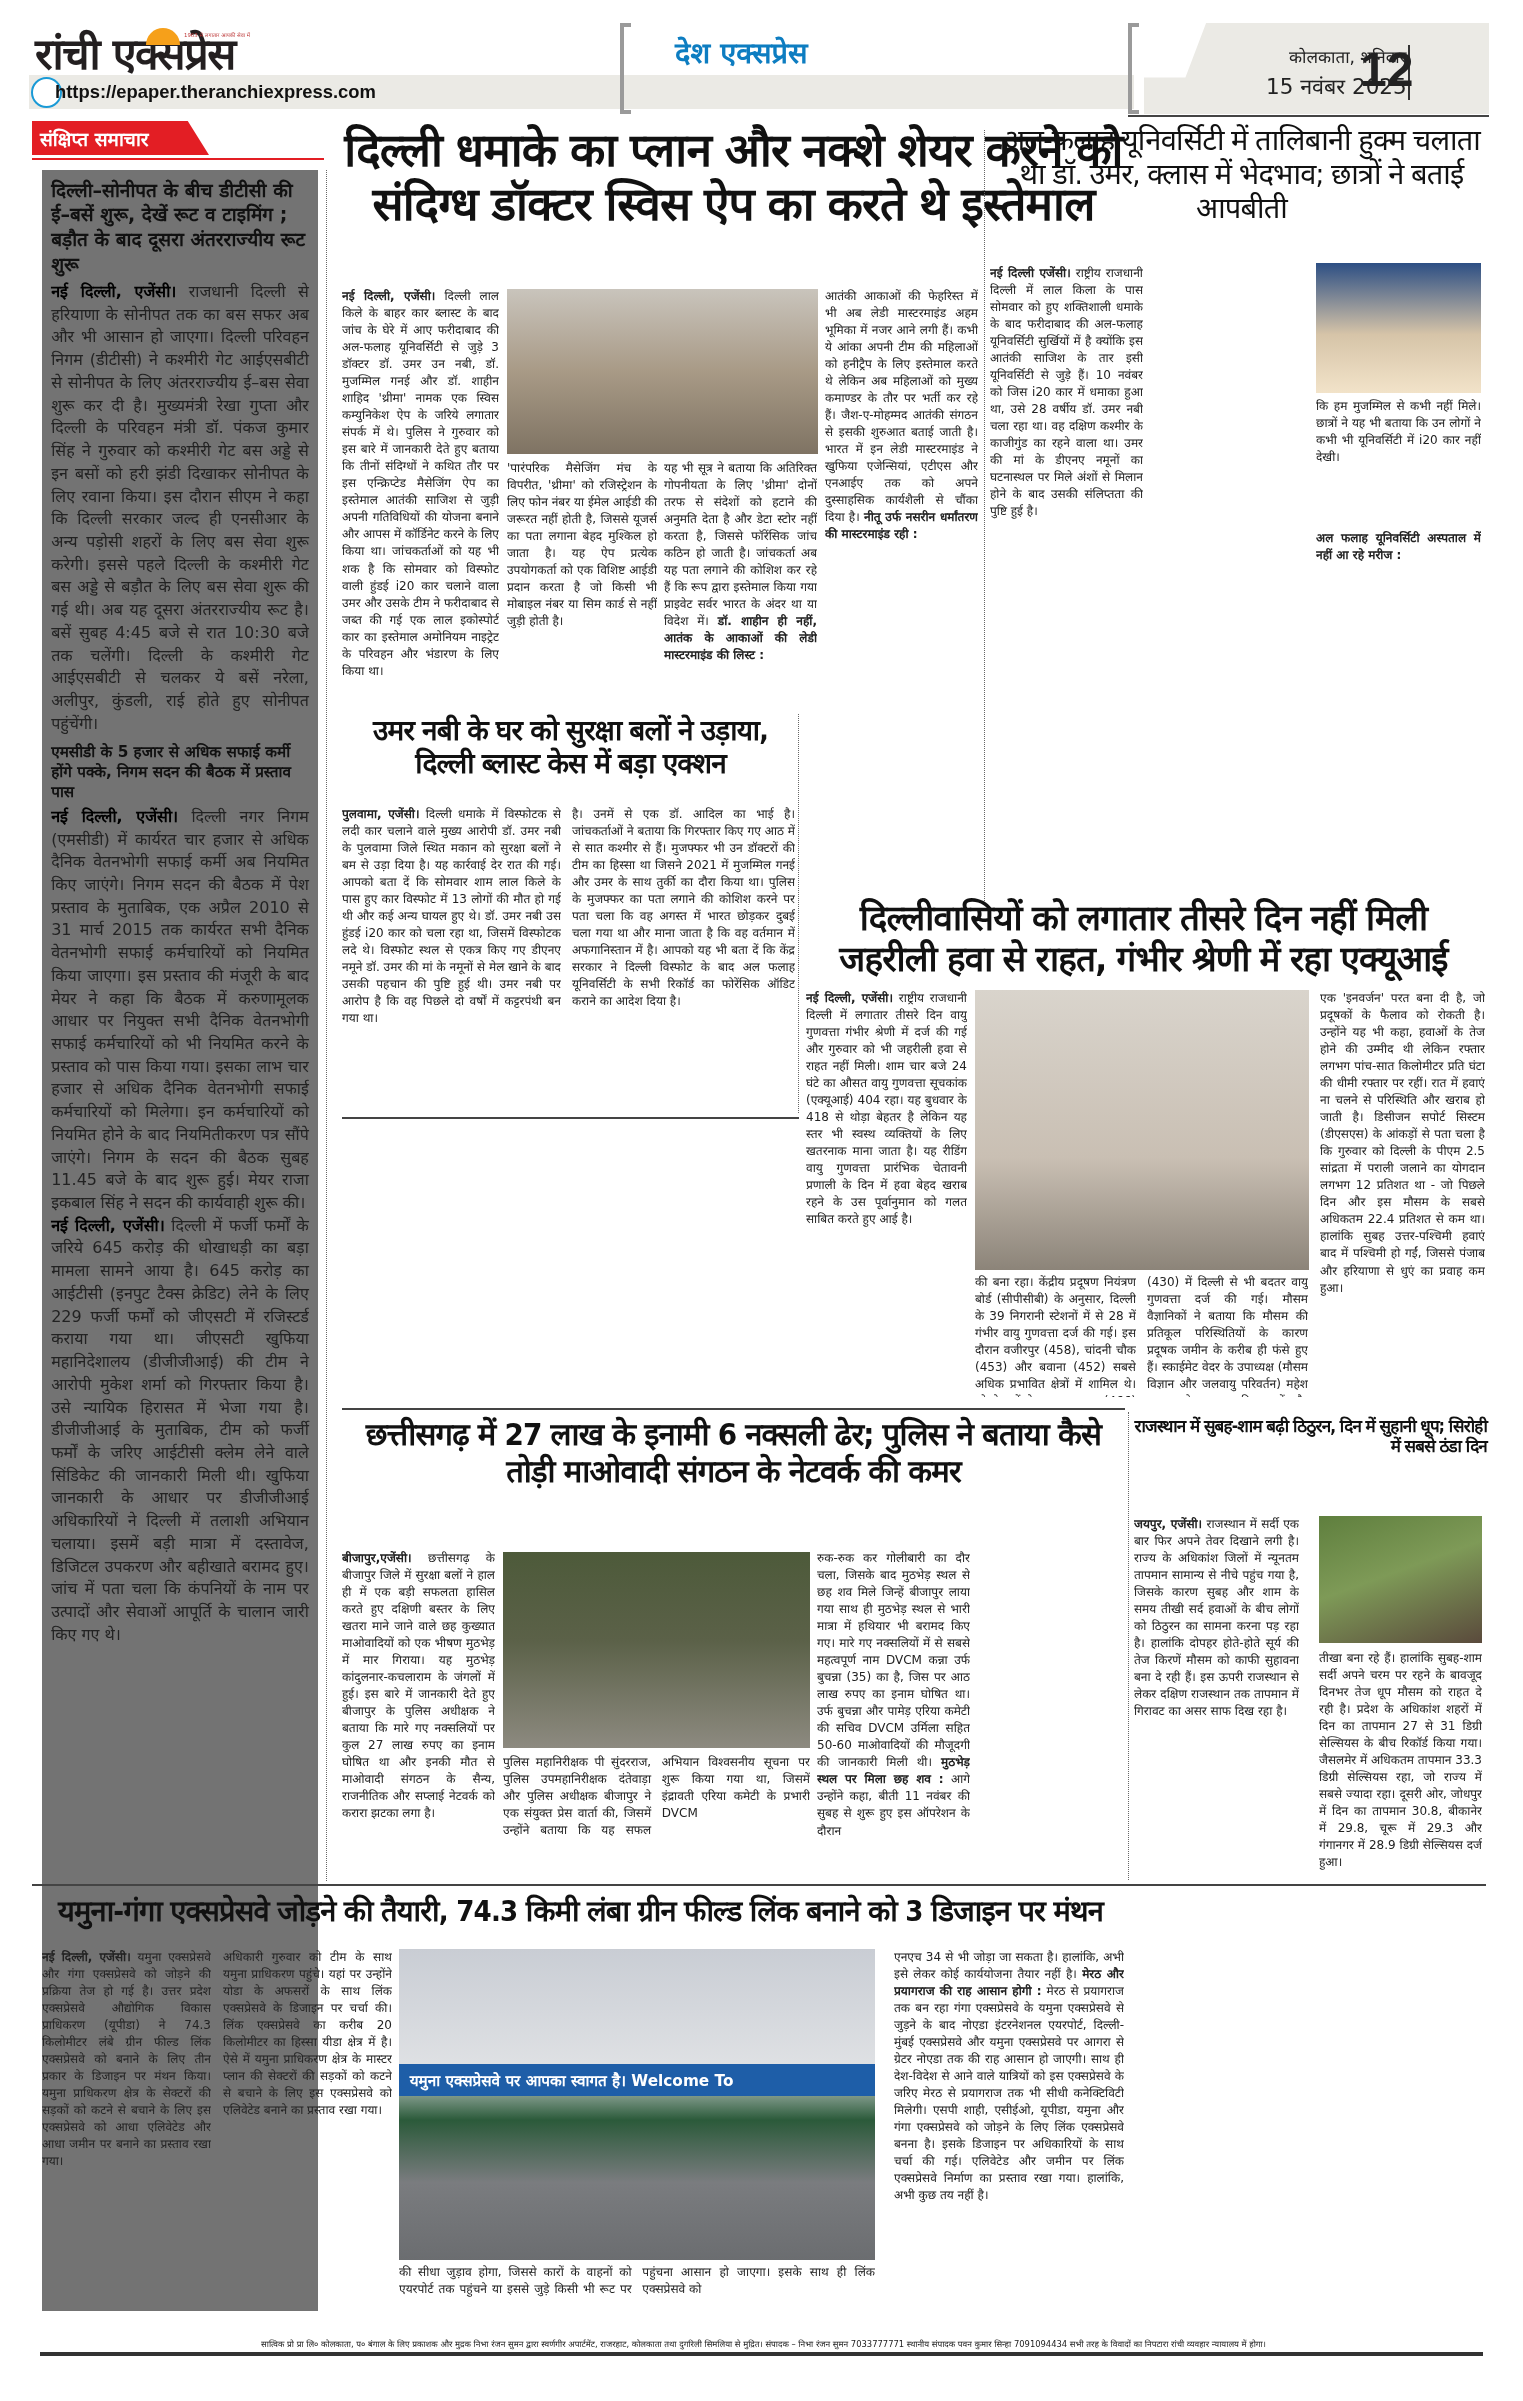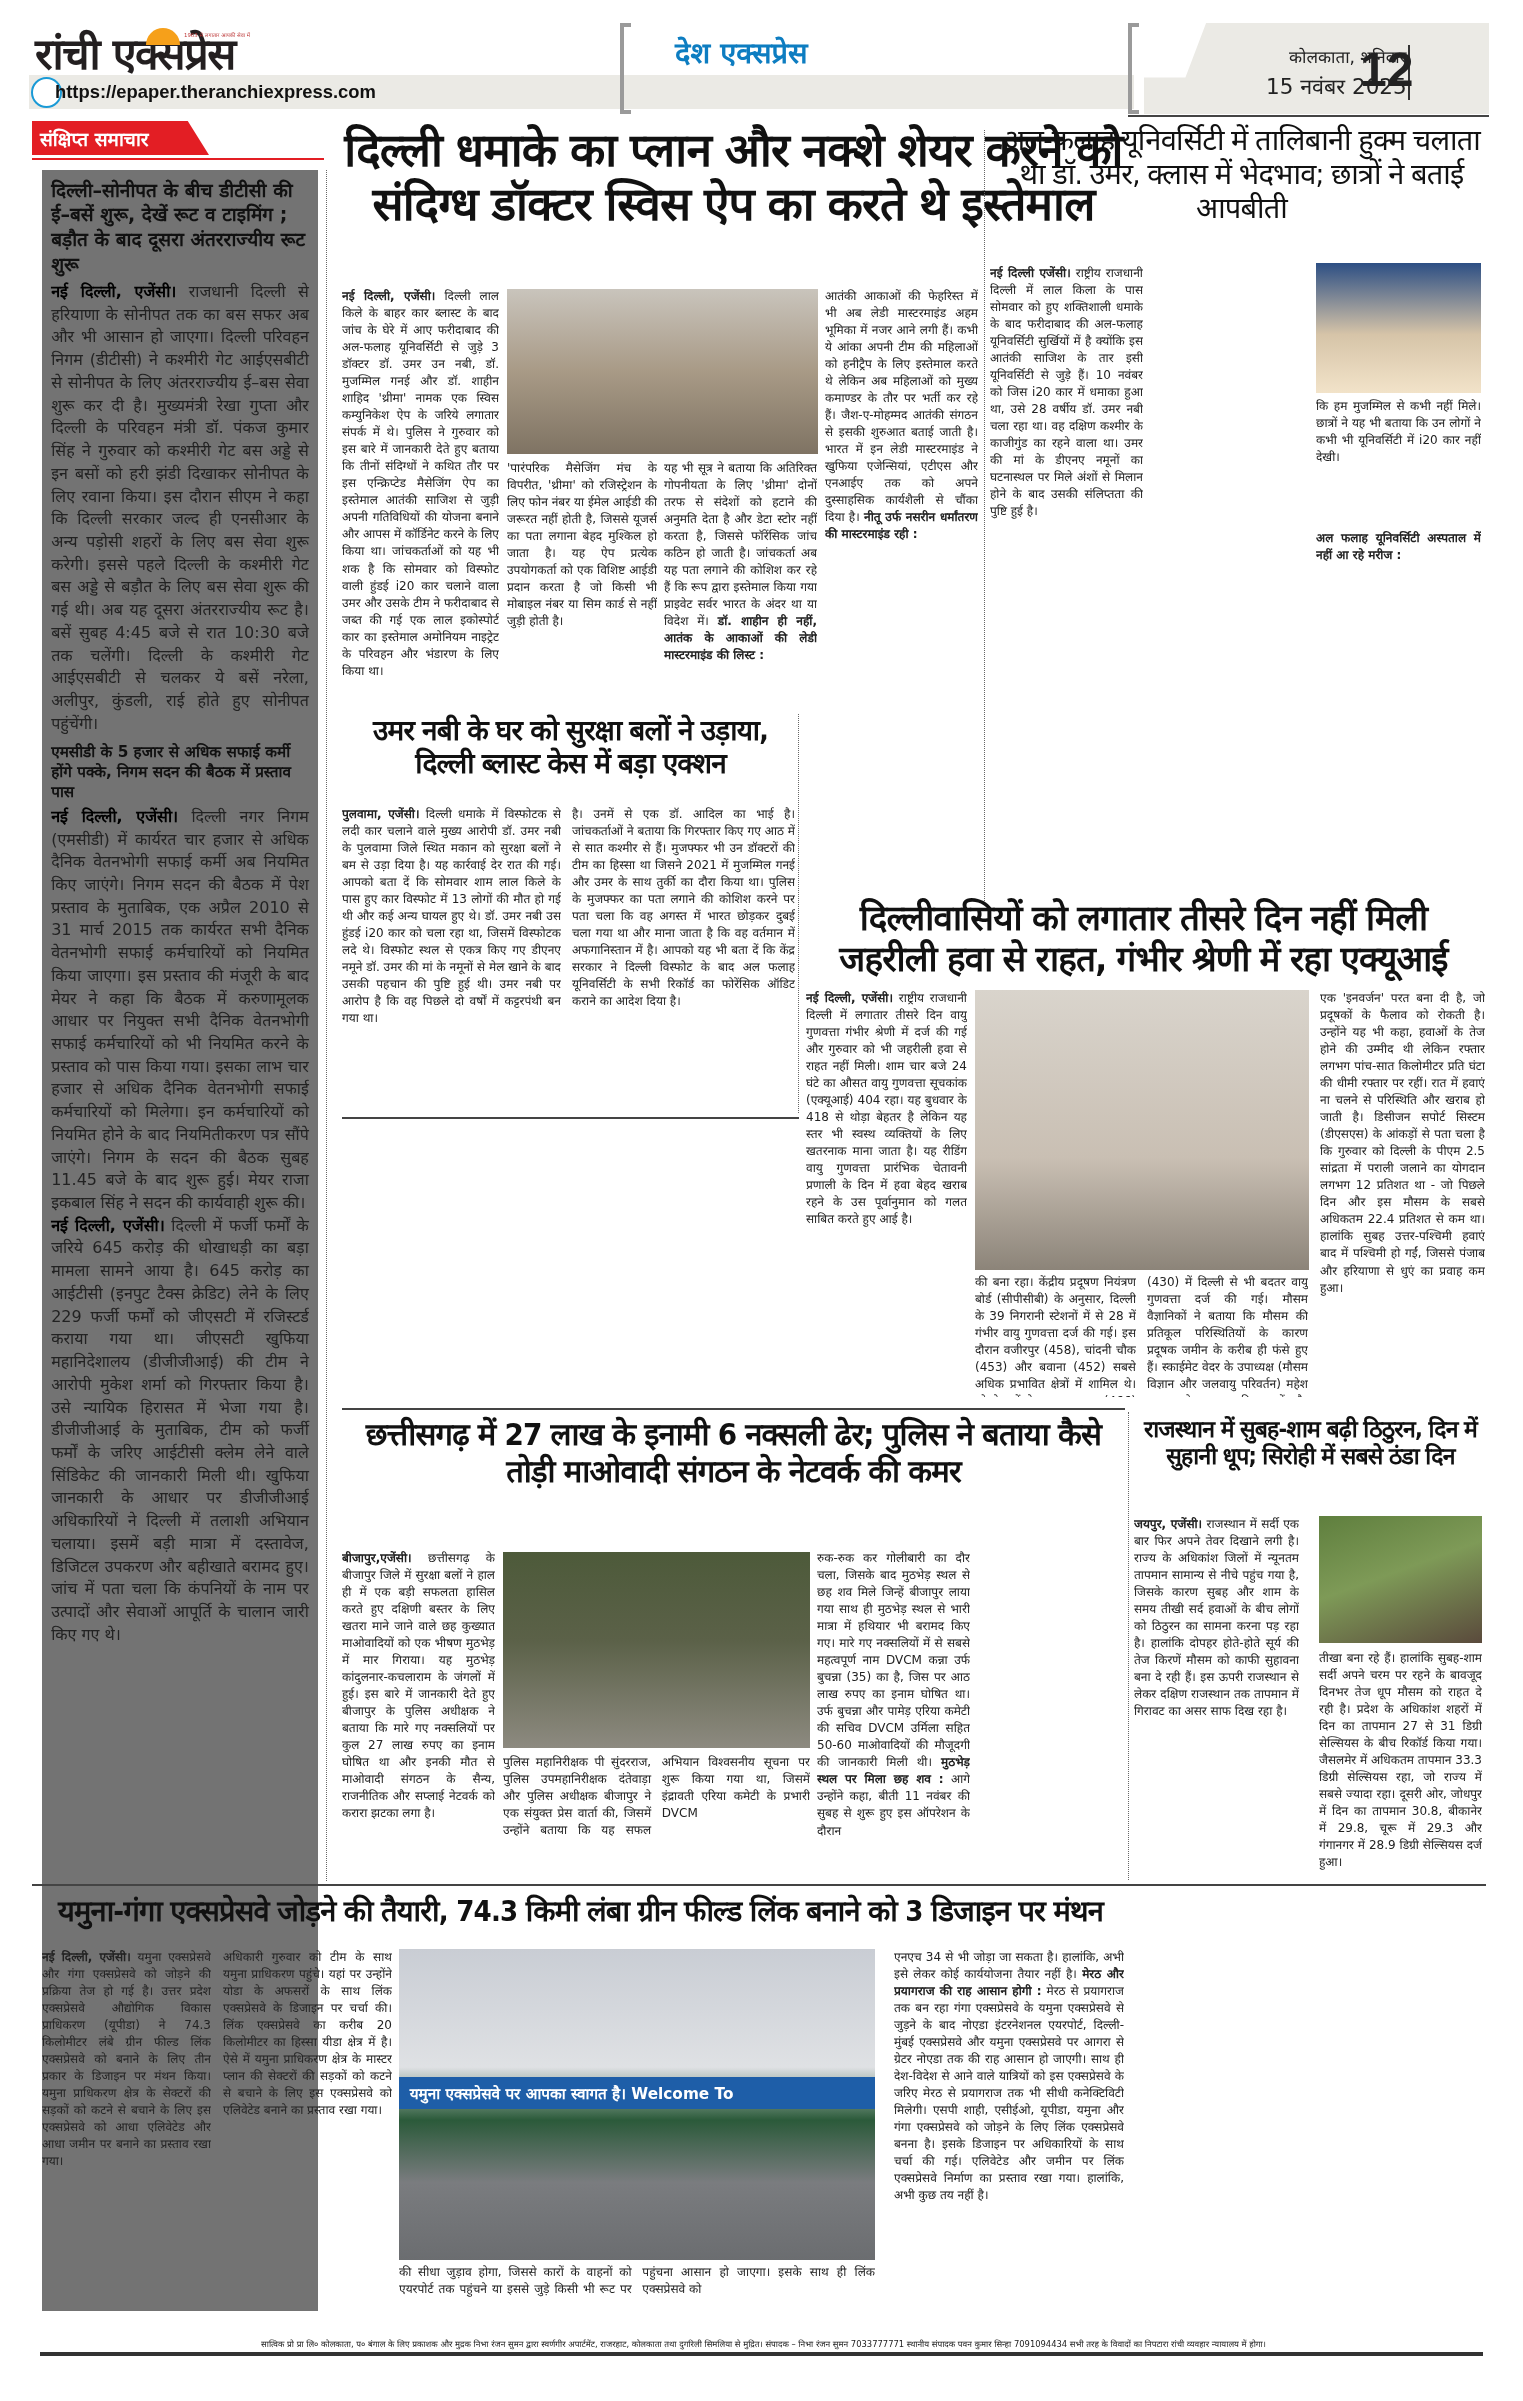--- a/index.html
+++ b/index.html
@@ -115,31 +115,31 @@
 <div class="abs rule-h" style="left:342px;top:1117px;width:457px;"></div>
 <div class="abs rule-h" style="left:342px;top:1408px;width:783px;"></div>
 <div class="abs dotted-v" style="left:1128px;top:1412px;height:468px;"></div>
 
 <div class="abs h-main" style="left:342px;top:1416px;width:783px;font-size:31px;text-align:center;">छत्तीसगढ़ में 27 लाख के इनामी 6 नक्सली ढेर; पुलिस ने बताया कैसे तोड़ी माओवादी संगठन के नेटवर्क की कमर</div>
 <div class="abs col-text" style="left:342px;top:1550px;width:153px;height:322px;"><b>बीजापुर,एजेंसी।</b> <span>छत्तीसगढ़ के बीजापुर जिले में सुरक्षा बलों ने हाल ही में एक बड़ी सफलता हासिल करते हुए दक्षिणी बस्तर के लिए खतरा माने जाने वाले छह कुख्यात माओवादियों को एक भीषण मुठभेड़ में मार गिराया। यह मुठभेड़ कांदुलनार-कचलाराम के जंगलों में हुई। इस बारे में जानकारी देते हुए बीजापुर के पुलिस अधीक्षक ने बताया कि मारे गए नक्सलियों पर कुल 27 लाख रुपए का इनाम घोषित था और इनकी मौत से माओवादी संगठन के सैन्य, राजनीतिक और सप्लाई नेटवर्क को करारा झटका लगा है।</span></div>
 <div class="abs photo" style="left:503px;top:1552px;width:307px;height:196px;background:linear-gradient(180deg,#4d5a3a 0%,#5b6148 45%,#8d8a80 100%);"></div>
 <div class="abs col-text" style="left:503px;top:1754px;width:307px;height:119px;column-count:2;column-gap:10.7px;">पुलिस महानिरीक्षक पी सुंदरराज, पुलिस उपमहानिरीक्षक दंतेवाड़ा और पुलिस अधीक्षक बीजापुर ने एक संयुक्त प्रेस वार्ता की, जिसमें उन्होंने बताया कि यह सफल अभियान विश्वसनीय सूचना पर शुरू किया गया था, जिसमें इंद्रावती एरिया कमेटी के प्रभारी DVCM</div>
 <div class="abs col-text" style="left:817px;top:1550px;width:153px;height:322px;"><span>रुक-रुक कर गोलीबारी का दौर चला, जिसके बाद मुठभेड़ स्थल से छह शव मिले जिन्हें बीजापुर लाया गया साथ ही मुठभेड़ स्थल से भारी मात्रा में हथियार भी बरामद किए गए। मारे गए नक्सलियों में से सबसे महत्वपूर्ण नाम DVCM कन्ना उर्फ बुचन्ना (35) का है, जिस पर आठ लाख रुपए का इनाम घोषित था। उर्फ बुचन्ना और पामेड़ एरिया कमेटी की सचिव DVCM उर्मिला सहित 50-60 माओवादियों की मौजूदगी की जानकारी मिली थी।</span> <b>मुठभेड़ स्थल पर मिला छह शव :</b> <span>आगे उन्होंने कहा, बीती 11 नवंबर की सुबह से शुरू हुए इस ऑपरेशन के दौरान</span></div>
 
-<div class="abs h-main" style="left:1134px;top:1416px;width:353px;font-size:23px;text-align:center;">राजस्थान में सुबह-शाम बढ़ी ठिठुरन, दिन में सुहानी धूप; सिरोही में सबसे ठंडा दिन</div>
+<div class="abs h-main" style="left:1134px;top:1416px;width:353px;font-size:17px;text-align:right;">राजस्थान में सुबह-शाम बढ़ी ठिठुरन, दिन में सुहानी धूप; सिरोही में सबसे ठंडा दिन</div>
 <div class="abs col-text" style="left:1134px;top:1516px;width:165px;height:361px;"><b>जयपुर, एजेंसी।</b> <span>राजस्थान में सर्दी एक बार फिर अपने तेवर दिखाने लगी है। राज्य के अधिकांश जिलों में न्यूनतम तापमान सामान्य से नीचे पहुंच गया है, जिसके कारण सुबह और शाम के समय तीखी सर्द हवाओं के बीच लोगों को ठिठुरन का सामना करना पड़ रहा है। हालांकि दोपहर होते-होते सूर्य की तेज किरणें मौसम को काफी सुहावना बना दे रही हैं। इस ऊपरी राजस्थान से लेकर दक्षिण राजस्थान तक तापमान में गिरावट का असर साफ दिख रहा है।</span></div>
 <div class="abs photo" style="left:1319px;top:1516px;width:163px;height:127px;background:linear-gradient(160deg,#5f7f3e 0%,#7e9a57 45%,#5a4a3c 100%);"></div>
 <div class="abs col-text" style="left:1319px;top:1650px;width:163px;height:226px;">तीखा बना रहे हैं। हालांकि सुबह-शाम सर्दी अपने चरम पर रहने के बावजूद दिनभर तेज धूप मौसम को राहत दे रही है। प्रदेश के अधिकांश शहरों में दिन का तापमान 27 से 31 डिग्री सेल्सियस के बीच रिकॉर्ड किया गया। जैसलमेर में अधिकतम तापमान 33.3 डिग्री सेल्सियस रहा, जो राज्य में सबसे ज्यादा रहा। दूसरी ओर, जोधपुर में दिन का तापमान 30.8, बीकानेर में 29.8, चूरू में 29.3 और गंगानगर में 28.9 डिग्री सेल्सियस दर्ज हुआ।</div>
 
 <div class="abs rule-h" style="left:32px;top:1884px;width:1454px;"></div>
 
 <div class="abs h-main" style="left:32px;top:1894px;width:1097px;font-size:29px;text-align:center;">यमुना-गंगा एक्सप्रेसवे जोड़ने की तैयारी, 74.3 किमी लंबा ग्रीन फील्ड लिंक बनाने को 3 डिजाइन पर मंथन</div>
 <div class="abs col-text" style="left:42px;top:1949px;width:169px;height:376px;"><b>नई दिल्ली, एजेंसी।</b> <span>यमुना एक्सप्रेसवे और गंगा एक्सप्रेसवे को जोड़ने की प्रक्रिया तेज हो गई है। उत्तर प्रदेश एक्सप्रेसवे औद्योगिक विकास प्राधिकरण (यूपीडा) ने 74.3 किलोमीटर लंबे ग्रीन फील्ड लिंक एक्सप्रेसवे को बनाने के लिए तीन प्रकार के डिजाइन पर मंथन किया। यमुना प्राधिकरण क्षेत्र के सेक्टरों की सड़कों को कटने से बचाने के लिए इस एक्सप्रेसवे को आधा एलिवेटेड और आधा जमीन पर बनाने का प्रस्ताव रखा गया।</span></div>
 <div class="abs col-text" style="left:223px;top:1949px;width:169px;height:376px;">अधिकारी गुरुवार को टीम के साथ यमुना प्राधिकरण पहुंचे। यहां पर उन्होंने योडा के अफसरों के साथ लिंक एक्सप्रेसवे के डिजाइन पर चर्चा की। लिंक एक्सप्रेसवे का करीब 20 किलोमीटर का हिस्सा यीडा क्षेत्र में है। ऐसे में यमुना प्राधिकरण क्षेत्र के मास्टर प्लान की सेक्टरों की सड़कों को कटने से बचाने के लिए इस एक्सप्रेसवे को एलिवेटेड बनाने का प्रस्ताव रखा गया।</div>
 <div class="abs photo" style="left:399px;top:1949px;width:476px;height:311px;background:linear-gradient(180deg,#c9cdd4 0%,#dfe1e4 38%,#2b5a3a 55%,#7a7c7f 75%,#6b6d70 100%);">
-  <div style="position:absolute;left:0;top:128px;width:100%;height:32px;background:#1e5ea8;color:#fff;font-size:15.3px;font-weight:bold;padding:6.1px 10.7px;white-space:nowrap;overflow:hidden;">यमुना एक्सप्रेसवे पर आपका स्वागत है। Welcome To</div>
+  <div style="position:absolute;left:0;top:115px;width:100%;height:32px;background:#1e5ea8;color:#fff;font-size:15.3px;font-weight:bold;padding:6.1px 10.7px;white-space:nowrap;overflow:hidden;">यमुना एक्सप्रेसवे पर आपका स्वागत है। Welcome To</div>
 </div>
 <div class="abs col-text" style="left:399px;top:2264px;width:476px;height:61px;column-count:2;column-gap:10.7px;">की सीधा जुड़ाव होगा, जिससे कारों के वाहनों को एयरपोर्ट तक पहुंचने या इससे जुड़े किसी भी रूट पर पहुंचना आसान हो जाएगा। इसके साथ ही लिंक एक्सप्रेसवे को</div>
 <div class="abs col-text" style="left:894px;top:1949px;width:230px;height:376px;"><span>एनएच 34 से भी जोड़ा जा सकता है। हालांकि, अभी इसे लेकर कोई कार्ययोजना तैयार नहीं है।</span> <b>मेरठ और प्रयागराज की राह आसान होगी :</b> <span>मेरठ से प्रयागराज तक बन रहा गंगा एक्सप्रेसवे के यमुना एक्सप्रेसवे से जुड़ने के बाद नोएडा इंटरनेशनल एयरपोर्ट, दिल्ली-मुंबई एक्सप्रेसवे और यमुना एक्सप्रेसवे पर आगरा से ग्रेटर नोएडा तक की राह आसान हो जाएगी। साथ ही देश-विदेश से आने वाले यात्रियों को इस एक्सप्रेसवे के जरिए मेरठ से प्रयागराज तक भी सीधी कनेक्टिविटी मिलेगी। एसपी शाही, एसीईओ, यूपीडा, यमुना और गंगा एक्सप्रेसवे को जोड़ने के लिए लिंक एक्सप्रेसवे बनना है। इसके डिजाइन पर अधिकारियों के साथ चर्चा की गई। एलिवेटेड और जमीन पर लिंक एक्सप्रेसवे निर्माण का प्रस्ताव रखा गया। हालांकि, अभी कुछ तय नहीं है।</span></div>
 
 <div class="abs footer-text">सात्विक प्रो प्रा लि० कोलकाता, प० बंगाल के लिए प्रकाशक और मुद्रक निभा रंजन सुमन द्वारा स्वर्णगीर अपार्टमेंट, राजरहाट, कोलकाता तथा दुगरिली सिमलिया से मुद्रित। संपादक – निभा रंजन सुमन 7033777771 स्थानीय संपादक पवन कुमार सिन्हा 7091094434 सभी तरह के विवादों का निपटारा रांची व्यवहार न्यायालय में होगा।</div>
 <div class="abs footer-rule"></div>
 
 
 </body></html>

